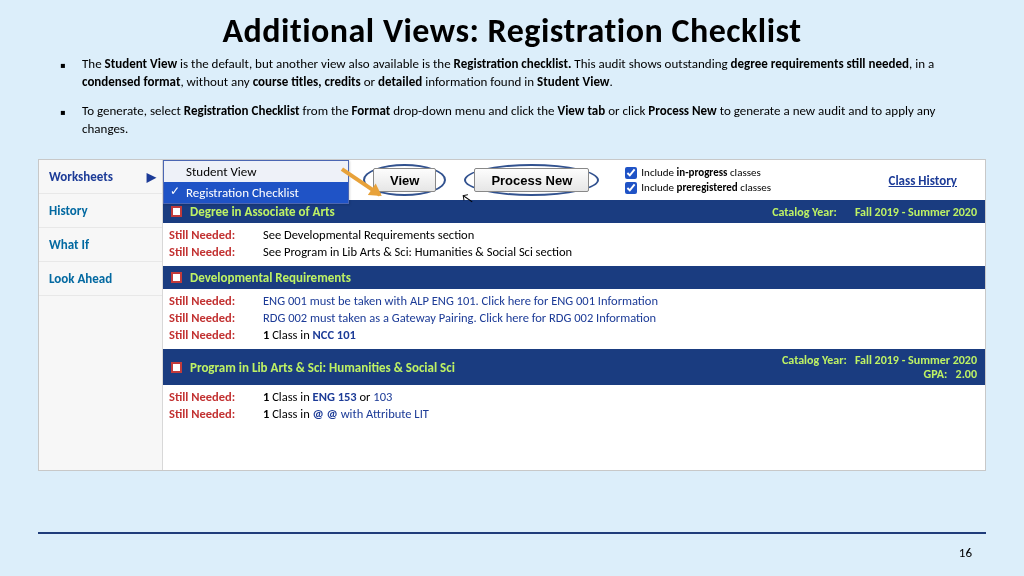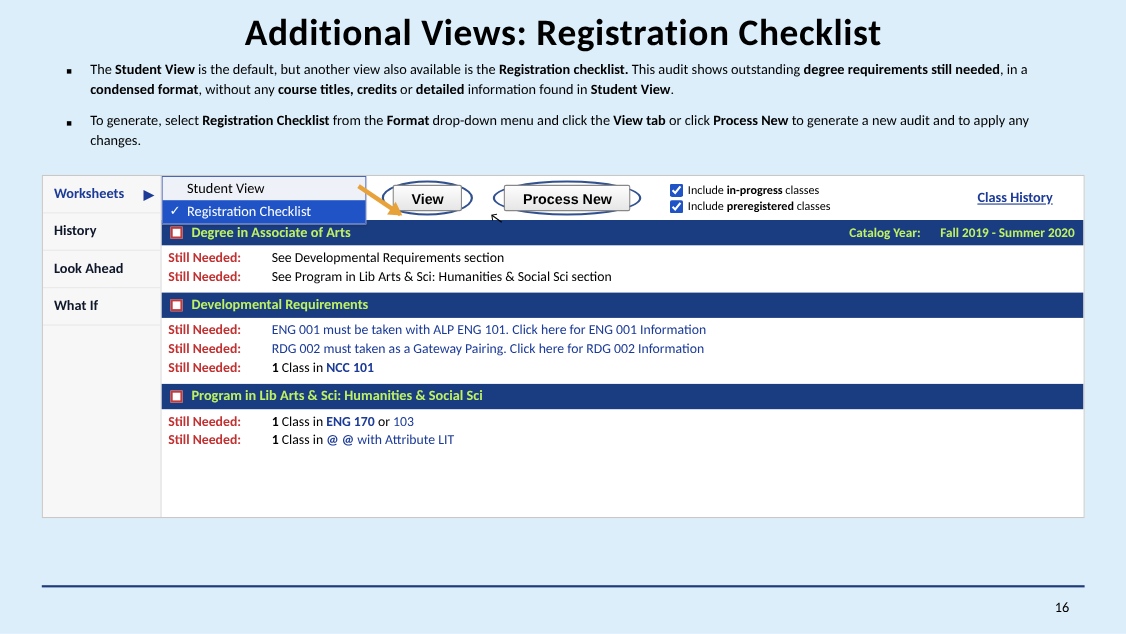--- a/index.html
+++ b/index.html
@@ -5,22 +5,22 @@
   * { box-sizing: border-box; margin: 0; padding: 0; }
   html, body { width: 1024px; height: 576px; font-family: Calibri, Arial, sans-serif; background: #dceefa; overflow: hidden; }
   .slide { position: relative; width: 1024px; height: 576px; padding: 10px 0 0 0; }
   h1.title { text-align: center; font-size: 34px; font-weight: 800; color: #000; letter-spacing: 0.5px; margin-bottom: 4px; }
   ul.bullets { list-style: none; padding: 0 60px 10px 60px; }
   ul.bullets li { position: relative; padding-left: 22px; font-size: 13px; line-height: 1.35; color: #000; margin-bottom: 12px; }
   ul.bullets li::before { content: "▪"; position: absolute; left: 0; top: 0; font-size: 16px; }
   .b { font-weight: 700; }
 
   .app { margin: 0 38px 0 38px; background: #fff; border: 1px solid #c8c8c8; height: 312px; display: flex; position: relative; overflow: hidden; }
-  .sidebar { width: 108px; background: #f7f7f7; border-right: 1px solid #d8d8d8; }
-  .side-item { padding: 9px 10px; font-size: 13px; color: #0f172a; font-weight: 700; border-bottom: 1px solid #e8e8e8; position: relative; }
+  .sidebar { width: 124px; background: #f7f7f7; border-right: 1px solid #d8d8d8; }
+  .side-item { padding: 9px 10px; font-size: 13px; color: #0369a1; font-weight: 700; border-bottom: 1px solid #e8e8e8; position: relative; }
   .side-item.active { color: #1c3b97; font-weight: 800; }
   .side-item .chev { position: absolute; right: 6px; top: 50%; transform: translateY(-50%); color: #1c3b97; font-size: 12px; }
 
   .main { flex: 1; position: relative; background: #fff; }
 
   .dropdown { position: absolute; left: 0; top: 0; width: 186px; border: 1px solid #4b66b3; background: #fff; font-size: 13px; z-index: 5; box-shadow: 1px 1px 2px rgba(0,0,0,.15); }
   .dd-item { padding: 3px 8px 3px 22px; color: #000; background: #eef1f8; position: relative; }
   .dd-item.sel { background: #1f53c6; color: #fff; }
   .dd-item .check { position: absolute; left: 6px; top: 2px; font-size: 12px; }
 
@@ -66,22 +66,22 @@
     </li>
   </ul>
 
   <div class="app">
     <div class="sidebar">
       <div class="side-item active">
         <span>Worksheets</span>
         <span class="chev">▶</span>
       </div>
       <div class="side-item"><span>History</span></div>
+      <div class="side-item"><span>What If</span></div>
       <div class="side-item"><span>Look Ahead</span></div>
-      <div class="side-item"><span>What If</span></div>
     </div>
 
     <div class="main">
 
       <div class="dropdown">
         <div class="dd-item"><span>Student View</span></div>
         <div class="dd-item sel"><span class="check">✓</span><span>Registration Checklist</span></div>
       </div>
       <div class="arrow"></div>
       <span class="cursor">↖</span>
@@ -142,25 +142,29 @@
             </div>
           <div class="need-row">
               <span class="need-lbl">Still Needed:</span>
               <span class="need-val"><span class="bold">1</span><span> Class in </span><span class="bold link">NCC 101</span></span>
             </div>
         </div>
 
         <div class="bar">
           <span class="box"></span>
           <span>Program in Lib Arts &amp; Sci: Humanities &amp; Social Sci</span>
+          <span class="right" style="flex-direction:column;align-items:flex-end;gap:0;">
+            <span><span class="lbl">Catalog Year:</span>&nbsp;&nbsp;&nbsp;<span>Fall 2019 - Summer 2020</span></span>
+            <span><span class="lbl">GPA:</span>&nbsp;&nbsp;&nbsp;<span>2.00</span></span>
+          </span>
         </div>
         <div class="needs">
           <div class="need-row">
               <span class="need-lbl">Still Needed:</span>
-              <span class="need-val"><span class="bold">1</span><span> Class in </span><span class="bold link">ENG 170</span><span> or </span><span class="link">103</span></span>
+              <span class="need-val"><span class="bold">1</span><span> Class in </span><span class="bold link">ENG 153</span><span> or </span><span class="link">103</span></span>
             </div>
           <div class="need-row">
               <span class="need-lbl">Still Needed:</span>
               <span class="need-val"><span class="bold">1</span><span> Class in </span><span class="bold link">@ @</span><span class="link">   with Attribute LIT</span></span>
             </div>
         </div>
 
       </div>
     </div>
   </div>

